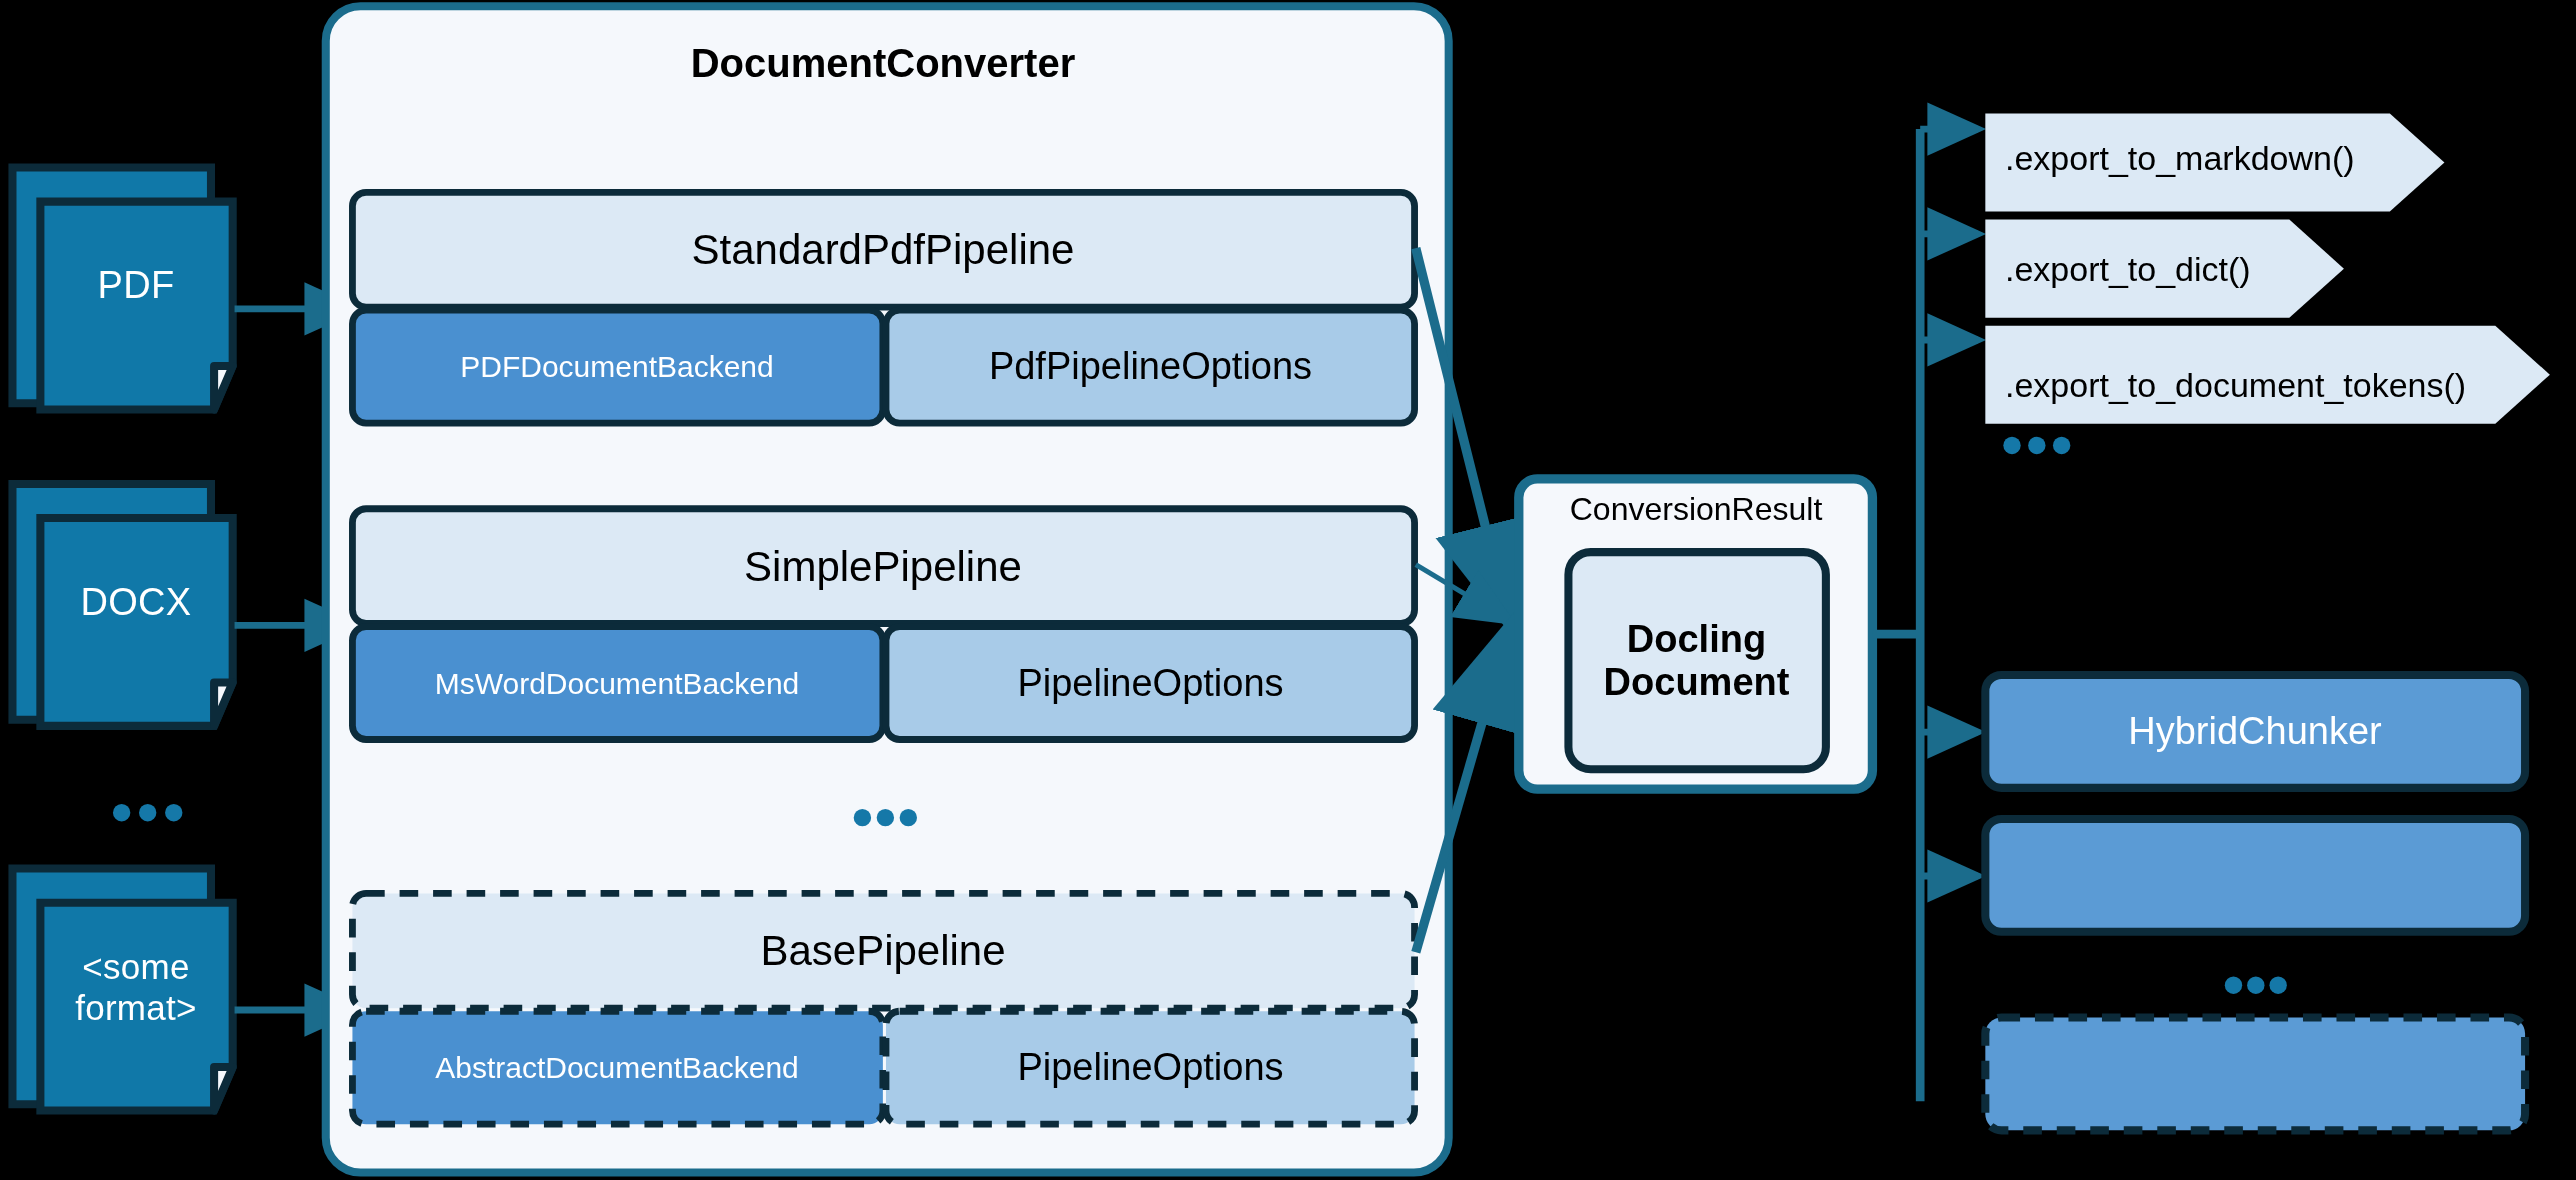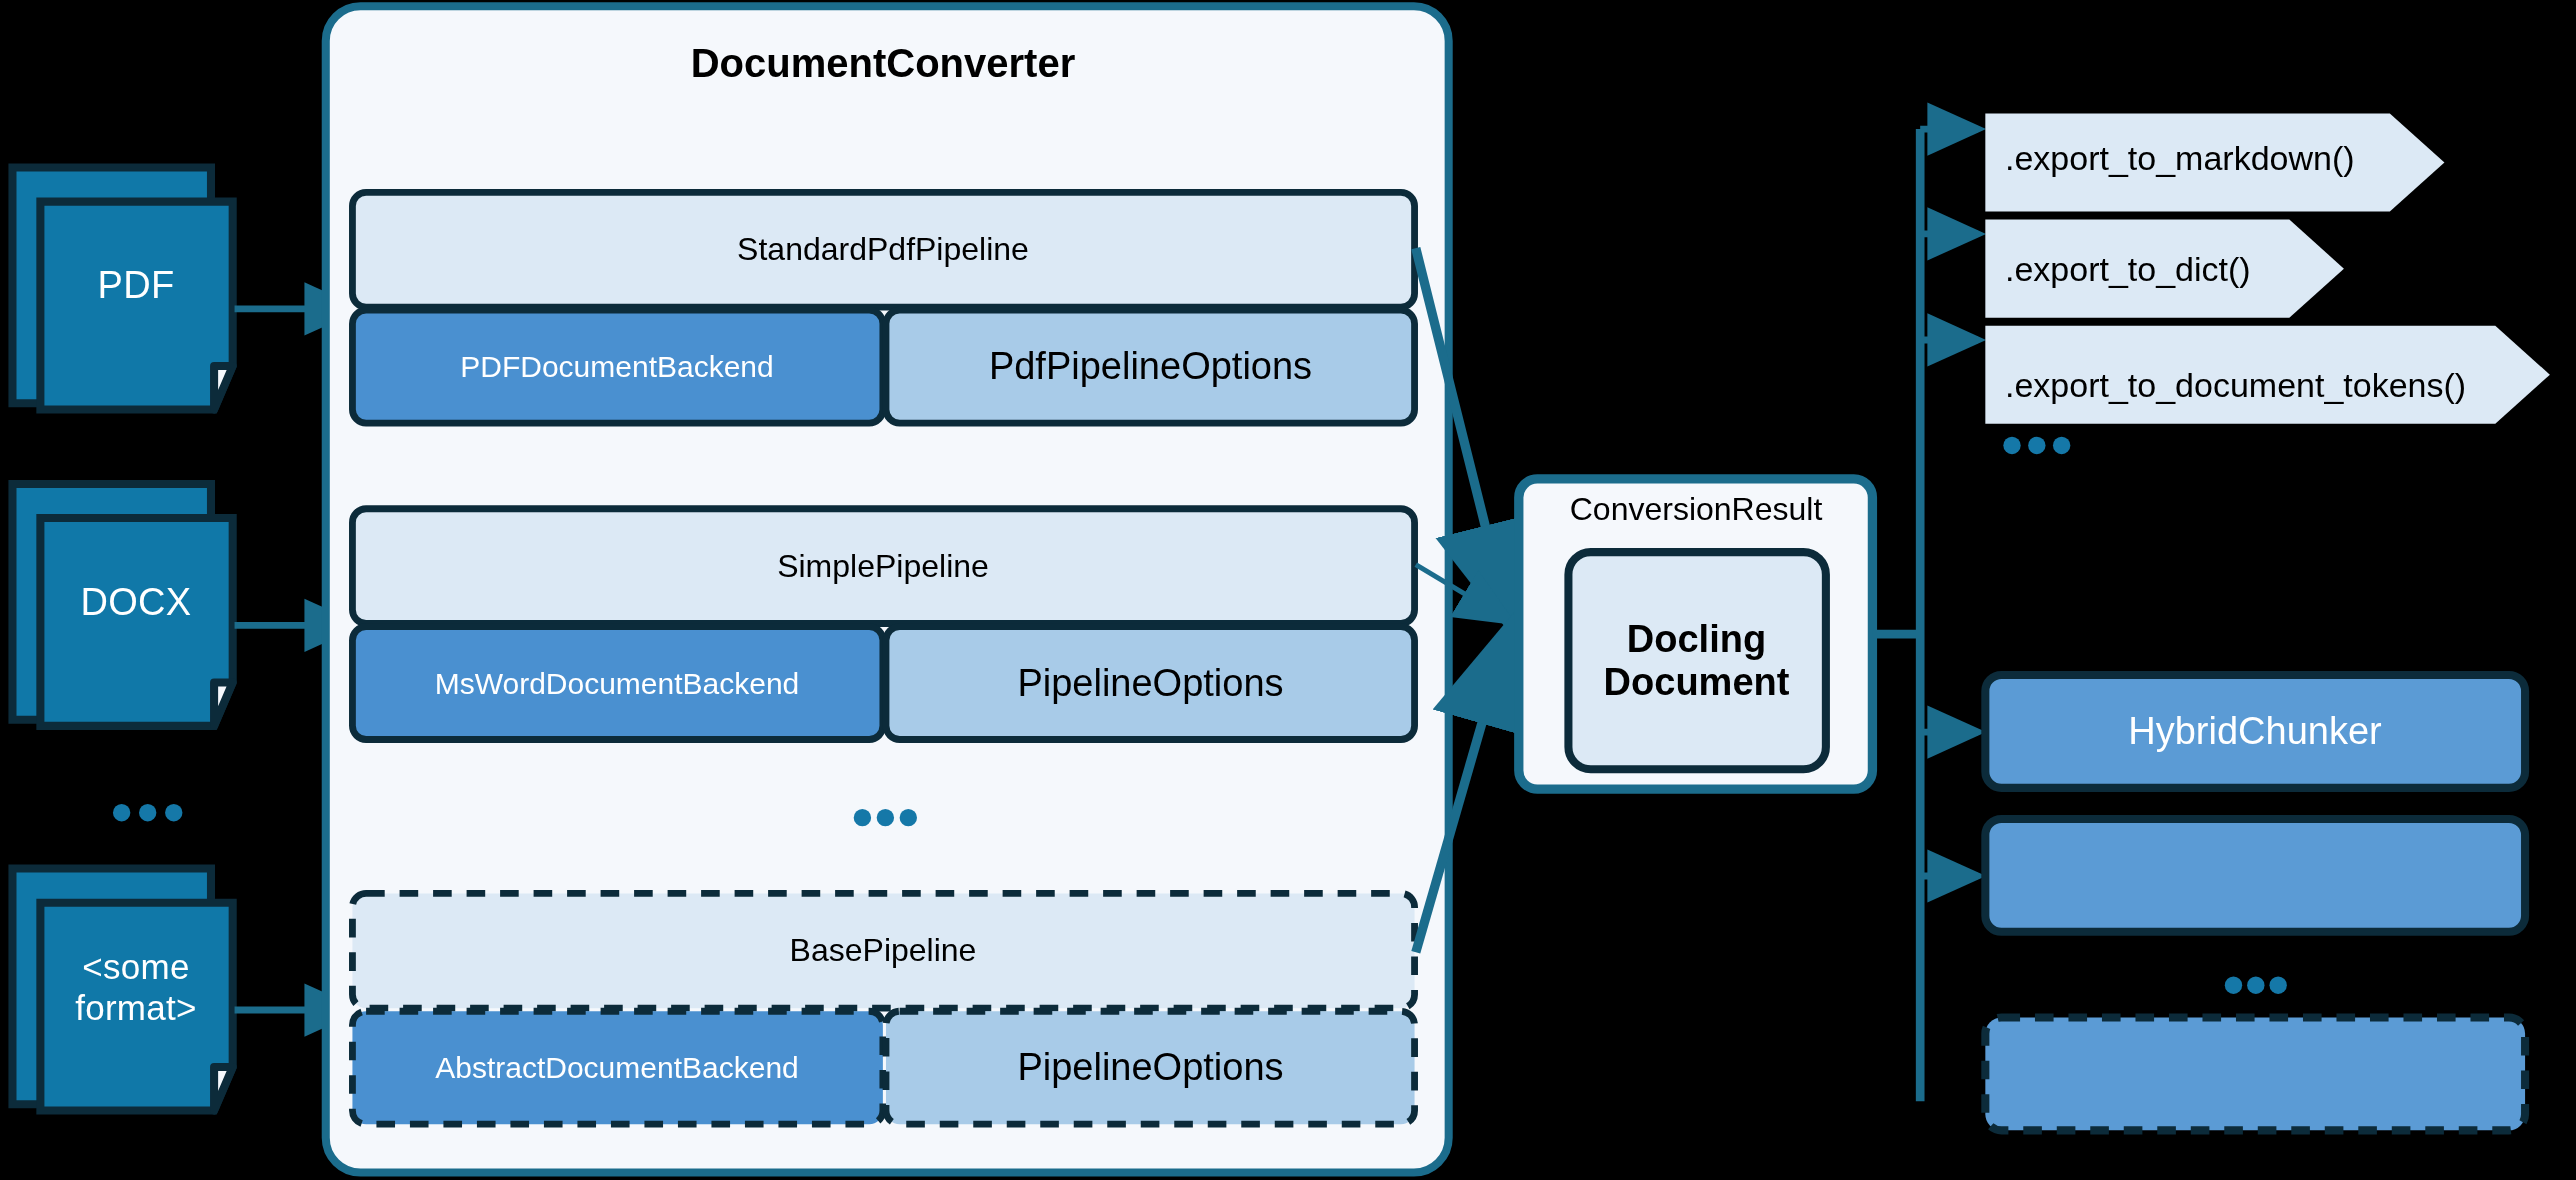--- a/index.html
+++ b/index.html
@@ -6,21 +6,21 @@
   body{font-family:"Liberation Sans",sans-serif;}
   #stage{position:relative;width:2576px;height:1180px;background:#000;overflow:hidden;}
   svg{position:absolute;inset:0;width:2576px;height:1180px;display:block;}
 
   .lbl{position:absolute;display:flex;align-items:center;justify-content:center;
        text-align:center;line-height:1.12;pointer-events:none;}
   .doc-label{color:#ffffff;font-size:38px;letter-spacing:0.3px;}
   .doc-label.two{font-size:35px;line-height:1.18;}
 
   .panel-title{color:#000;font-size:40px;font-weight:bold;}
-  .pipe-title{color:#000;font-size:32px;}
+  .pipe-title{color:#000;font-size:42px;}
   .backend-title{color:#ffffff;font-size:30px;}
   .opts-title{color:#000;font-size:38px;}
   .cr-label{color:#000;font-size:32px;}
   .dd-label{color:#000;font-size:38px;font-weight:bold;line-height:1.12;}
   .export-label{color:#000;font-size:34px;}
   .chunk-label{color:#ffffff;font-size:38px;}
 </style>
 </head>
 <body>
 

